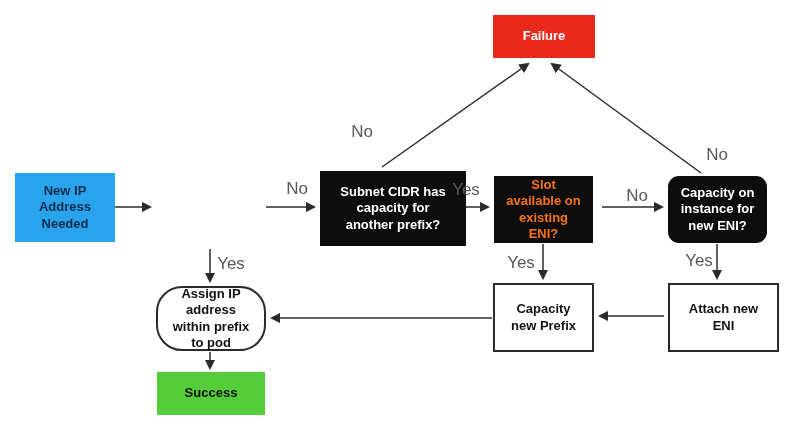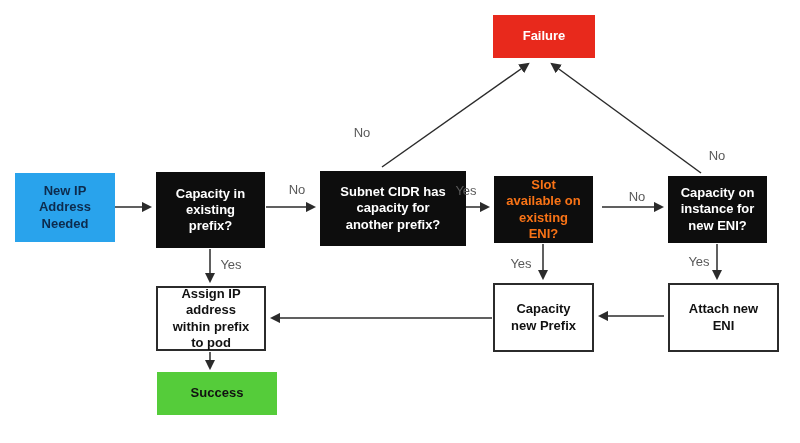--- a/index.html
+++ b/index.html
@@ -32,36 +32,36 @@
     box-sizing: border-box;
     padding: 3px 12px;
   }
   .node.outlined {
     border: 2px solid #2b2b2b;
     background: #ffffff;
   }
   .edge-label {
     position: absolute;
     transform: translate(-50%, -50%);
-    font-size: 13px;
+    font-size: 17px;
     font-weight: normal;
     color: #595959;
     white-space: nowrap;
   }
   
   #n-new-ip        { left:15px;  top:173px; width:100px;  height:69px; }
   #n-cap-exist     { left:156px; top:172px; width:109px; height:76px; }
   #n-subnet        { left:320px; top:171px; width:146px; height:75px; }
   #n-slot          { left:494px; top:176px; width:99px;  height:67px; }
   #n-cap-inst      { left:668px; top:176px; width:99px;  height:67px; }
   #n-failure       { left:493px; top:15px;  width:102px; height:43px; }
-  #n-assign        { left:156px; top:286px; width:110px; height:65px; }
+  #n-assign        { left:156px; top:286px; width:110px; height:65px;border-radius:26px; }
   #n-allocate      { left:493px; top:283px; width:101px; height:69px; }
   #n-attach        { left:668px; top:283px; width:111px; height:69px; }
-  #n-success       { left:157px; top:372px; width:120px; height:43px;text-align:right; }
+  #n-success       { left:157px; top:372px; width:108px; height:43px;text-align:right; }
   
   #el-cap-subnet   { left:297px; top:189px; }
   #el-subnet-slot  { left:466px; top:190px; }
   #el-slot-inst    { left:637px; top:196px; }
   #el-subnet-fail  { left:362px; top:132px; }
   #el-inst-fail    { left:717px; top:155px; }
   #el-cap-assign   { left:231px; top:264px; }
   #el-slot-alloc   { left:521px; top:263px; }
   #el-inst-attach  { left:699px; top:261px; }
 </style>
@@ -87,27 +87,26 @@
       <line x1="543" y1="244" x2="543" y2="278" marker-end="url(#arrow)"></line>
       <line x1="717" y1="244" x2="717" y2="278" marker-end="url(#arrow)"></line>
       <line x1="664" y1="316" x2="600" y2="316" marker-end="url(#arrow)"></line>
       <line x1="492" y1="318" x2="272" y2="318" marker-end="url(#arrow)"></line>
       <line x1="210" y1="352" x2="210" y2="368" marker-end="url(#arrow)"></line>
     </g>
   </svg>
 
   <div class="node" id="n-new-ip" style="background-color: rgb(41, 163, 236); color: rgb(13, 43, 77);">New IP Address Needed</div>
 
-  <div class="node" id="n-cap-exist" style="background-color: rgb(13, 13, 13); color: rgb(255, 255, 255);">Capacity in existing prefix?</div>
 
   <div class="node" id="n-subnet" style="background-color: rgb(13, 13, 13); color: rgb(255, 255, 255);">Subnet CIDR has capacity for another prefix?</div>
 
   <div class="node" id="n-slot" style="background-color: rgb(13, 13, 13); color: #f97316;">Slot available on existing ENI?</div>
 
-  <div class="node" id="n-cap-inst" style="background-color: rgb(13, 13, 13); color: rgb(255, 255, 255);">Capacity on instance for new ENI?</div>
+  <div class="node" id="n-cap-inst" style="background-color: rgb(13, 13, 13); color: rgb(255, 255, 255); border-radius: 11px;">Capacity on instance for new ENI?</div>
 
   <div class="node" id="n-failure" style="background-color: rgb(232, 41, 28); color: rgb(255, 255, 255);">Failure</div>
 
   <div class="node outlined" id="n-assign" style="color: rgb(17, 17, 17);">Assign IP address within prefix to pod</div>
 
   <div class="node outlined" id="n-allocate" style="color: rgb(17, 17, 17);">Capacity new Prefix</div>
 
   <div class="node outlined" id="n-attach" style="color: rgb(17, 17, 17);">Attach new ENI</div>
 
   <div class="node" id="n-success" style="background-color: rgb(85, 204, 58); color: rgb(17, 17, 17);">Success</div>

